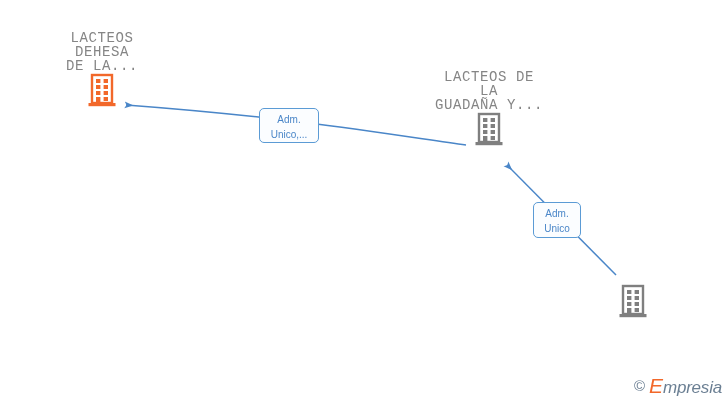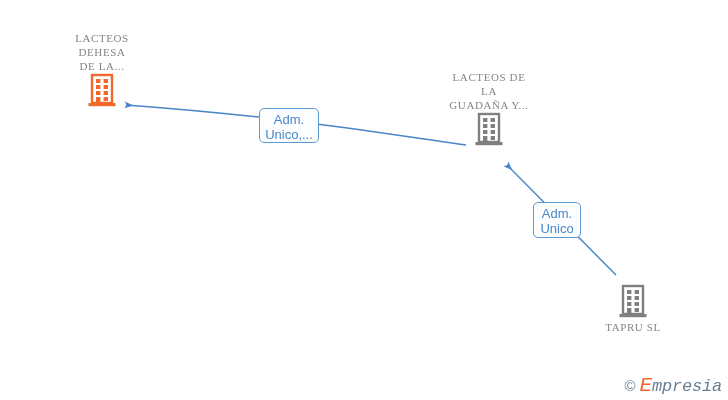--- a/index.html
+++ b/index.html
@@ -28,44 +28,44 @@
   }
 
   
   .node {
     position: absolute;
     width: 160px;
     margin-left: -80px;
     text-align: center;
   }
   .node-label {
-    font-size: 11px;
+    font-size: 14px;
     line-height: 14px;
     color: #858585;
     letter-spacing: 0.6px;
     white-space: pre-line;
-    font-family: Liberation Serif, serif;
+    font-family: Liberation Mono, monospace;
   }
   .node-icon {
     display: block;
     margin: 0 auto;
   }
   .node-label.below {
     margin-top: 2px;
   }
 
   
   .rel-box {
     position: absolute;
     box-sizing: border-box;
     border: 1px solid #5b9bd5;
     border-radius: 5px;
     background: #fbfdff;
     color: #4a86c8;
-    font-size: 13px;
+    font-size: 10px;
     line-height: 15px;
     text-align: center;
     padding-top: 3px;
     white-space: pre-line;
     font-family: "Liberation Sans", sans-serif;
   }
 
   
   #watermark {
     position: absolute;
@@ -74,21 +74,21 @@
     display: flex;
     align-items: center;
     gap: 4px;
   }
   #watermark .copy {
     font-size: 15px;
     color: #6b7f93;
     line-height: 1;
   }
   #watermark .brand {
-    font-family: Liberation Mono, monospace;
+    font-family: Liberation Sans, sans-serif;
     font-style: italic;
     font-size: 17px;
     color: #6b7f93;
     line-height: 1;
     letter-spacing: -0.2px;
   }
   #watermark .brand .cap {
     color: #f2682a;
     font-size: 21px;
   }
@@ -154,21 +154,20 @@
       <rect x="1.5" y="30" width="27" height="3.2" fill="#7f7f7f"></rect>
       <rect x="9" y="6" width="4.4" height="4" fill="#7f7f7f"></rect>
       <rect x="16.6" y="6" width="4.4" height="4" fill="#7f7f7f"></rect>
       <rect x="9" y="12" width="4.4" height="4" fill="#7f7f7f"></rect>
       <rect x="16.6" y="12" width="4.4" height="4" fill="#7f7f7f"></rect>
       <rect x="9" y="18" width="4.4" height="4" fill="#7f7f7f"></rect>
       <rect x="16.6" y="18" width="4.4" height="4" fill="#7f7f7f"></rect>
       <rect x="16.6" y="24" width="4.4" height="4" fill="#7f7f7f"></rect>
       <rect x="9" y="24" width="4.4" height="6.4" fill="#7f7f7f"></rect>
     </svg>
-    <div class="node-label below">TAPRU SL</div>
   </div>
 
   <div class="rel-box" style="left:259px; top:108px; width:60px; height:35px;">Adm.
 Unico,...</div>
 
   <div class="rel-box" style="left:533px; top:202px; width:48px; height:36px;">Adm.
 Unico</div>
 
   <div id="watermark">
     <span class="copy">©</span>

